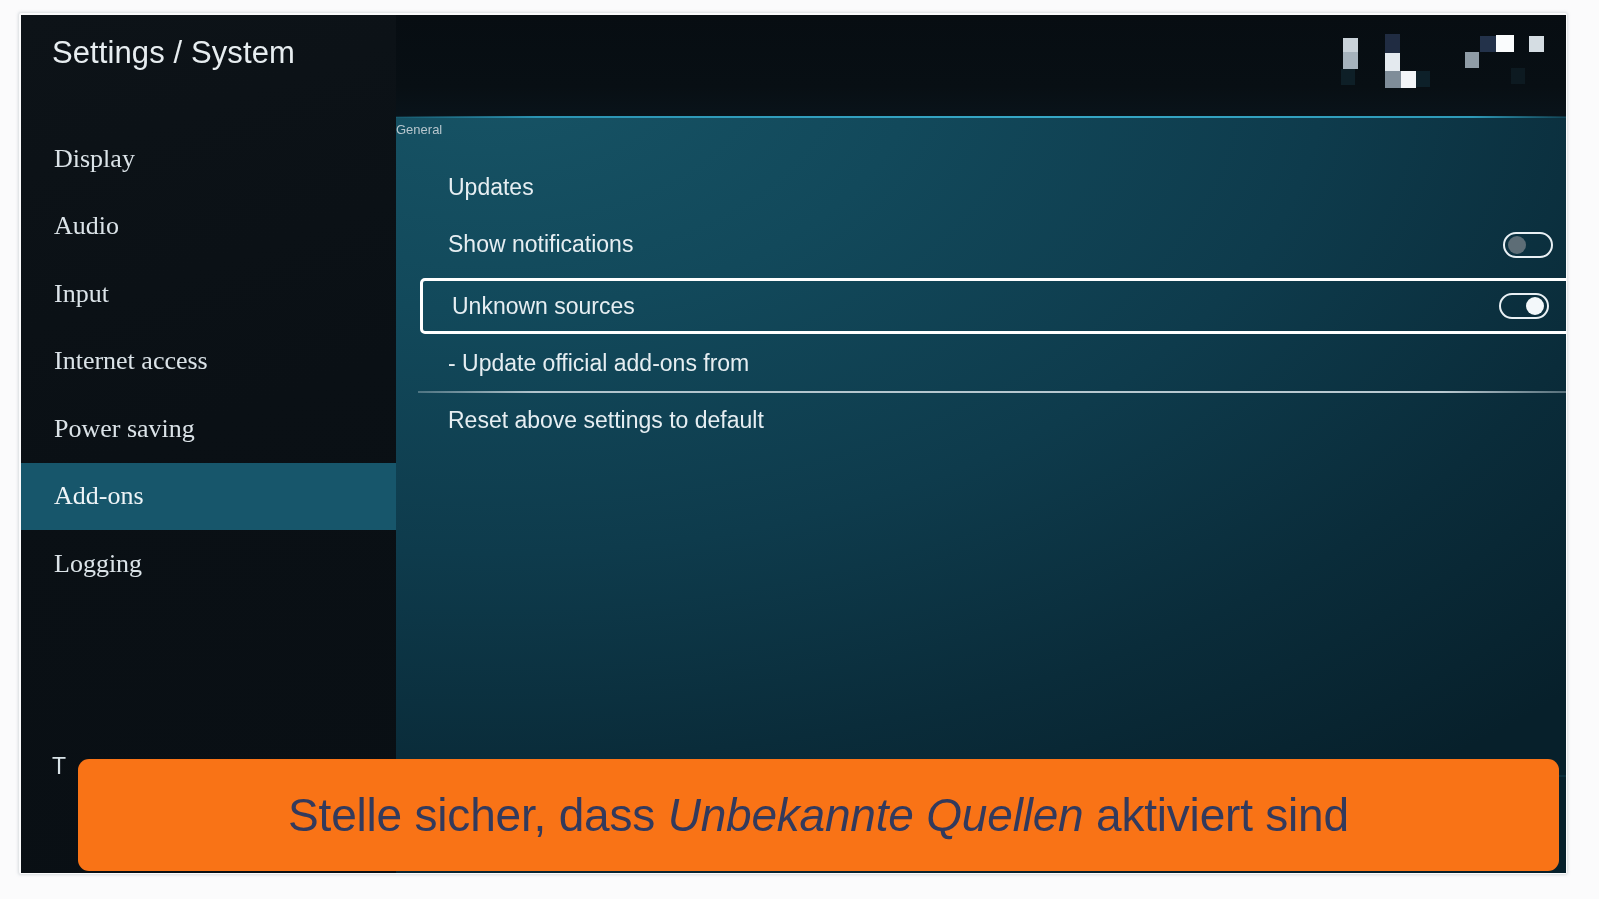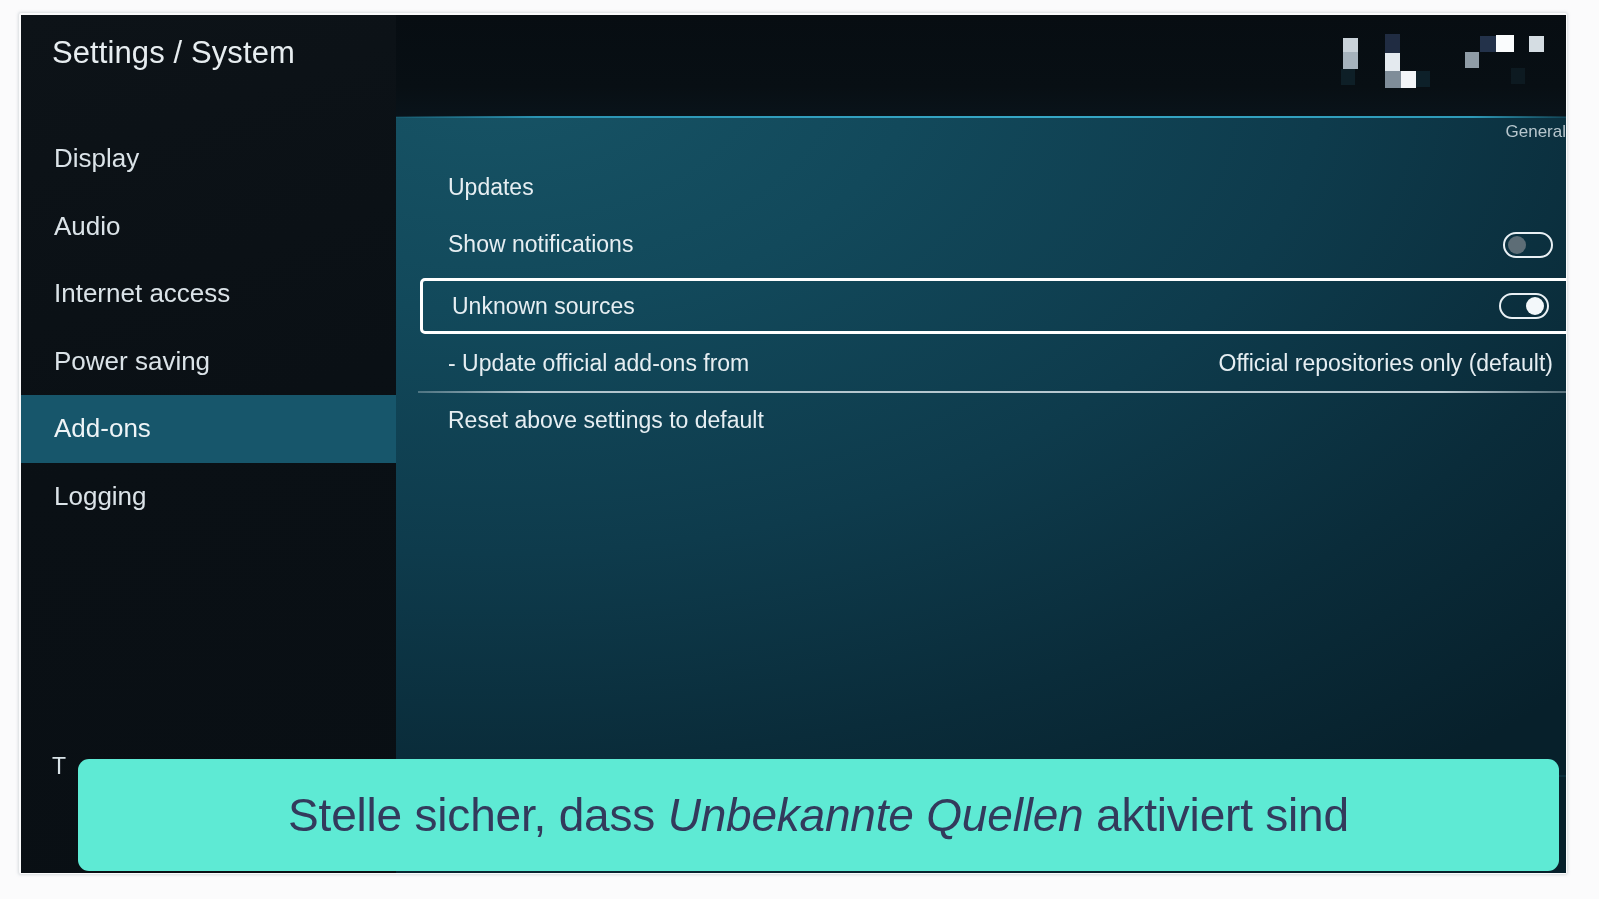--- a/index.html
+++ b/index.html
@@ -64,20 +64,21 @@
 
   .sidebar-item {
     position: relative;
     height: 67.5px;
     display: flex;
     align-items: center;
     padding-left: 33px;
     font-size: 26px;
     color: #dbe3e8;
     white-space: nowrap;
+    font-family: Liberation Serif, serif;
   }
 
   .sidebar-item.selected {
     background: #17566b;
     color: #eef4f7;
   }
 
   
   #main-panel {
     position: absolute;
@@ -109,22 +110,22 @@
     width: 215px; height: 72px;
   }
   .px {
     position: absolute;
   }
 
   #group-header {
     position: absolute;
     left: 0; top: 107px;
     width: 1170px;
-    text-align: right;
-    font-size: 17px;
+    text-align: left;
+    font-size: 13px;
     color: #b7c6cd;
   }
 
   
   #settings-list {
     position: absolute;
     left: 0; top: 145px;
     width: 1170px;
     margin-left: 20px;
   }
@@ -211,21 +212,21 @@
     color: #d8e2e7;
     white-space: nowrap;
     z-index: 5;
   }
 
   
   #caption-box {
     position: absolute;
     left: 57px; top: 744px;
     width: 1481px; height: 112px;
-    background: #5eead4;
+    background: #f97316;
     border-radius: 11px;
     display: flex;
     align-items: center;
     justify-content: center;
     z-index: 20;
   }
   #caption-text {
     font-size: 46px;
     color: #333a5c;
     white-space: nowrap;
@@ -279,21 +280,20 @@
           <div class="spacer-6"></div>
           <div class="setting-row focused">
             <span class="setting-label">Unknown sources</span>
             <span class="toggle on">
               <span class="knob"></span>
             </span>
           </div>
           <div class="spacer-2"></div>
           <div class="setting-row">
             <span class="setting-label">- Update official add-ons from</span>
-            <span class="setting-value">Official repositories only (default)</span>
           </div>
           <div class="row-divider"></div>
           <div class="setting-row">
             <span class="setting-label">Reset above settings to default</span>
           </div>
         </div>
 
       <div id="bottom-rule"></div>
     </div>
 
@@ -301,20 +301,23 @@
       <div id="page-title">Settings / System</div>
 
       <div id="sidebar-list">
           <div class="sidebar-item">
             <span>Display</span>
           </div>
           <div class="sidebar-item">
             <span>Audio</span>
           </div>
           <div class="sidebar-item">
+            <span>Input</span>
+          </div>
+          <div class="sidebar-item">
             <span>Internet access</span>
           </div>
           <div class="sidebar-item">
             <span>Power saving</span>
           </div>
           <div class="sidebar-item selected">
             <span>Add-ons</span>
           </div>
           <div class="sidebar-item">
             <span>Logging</span>

